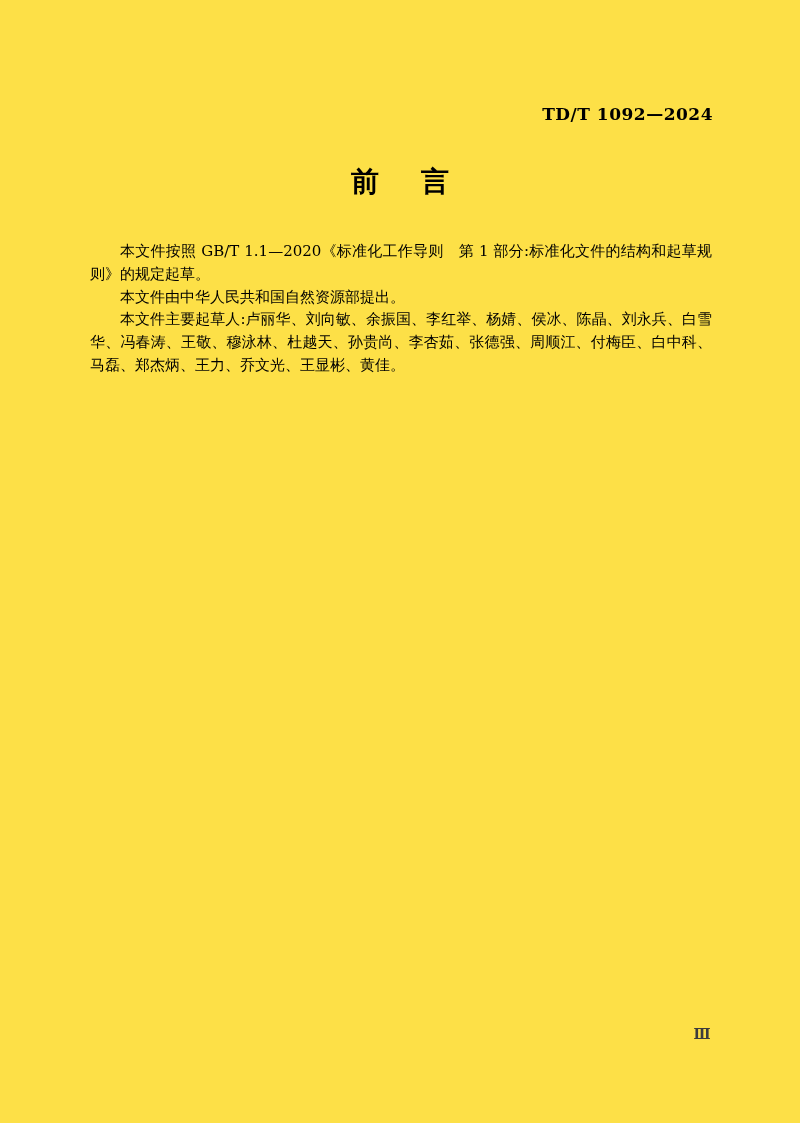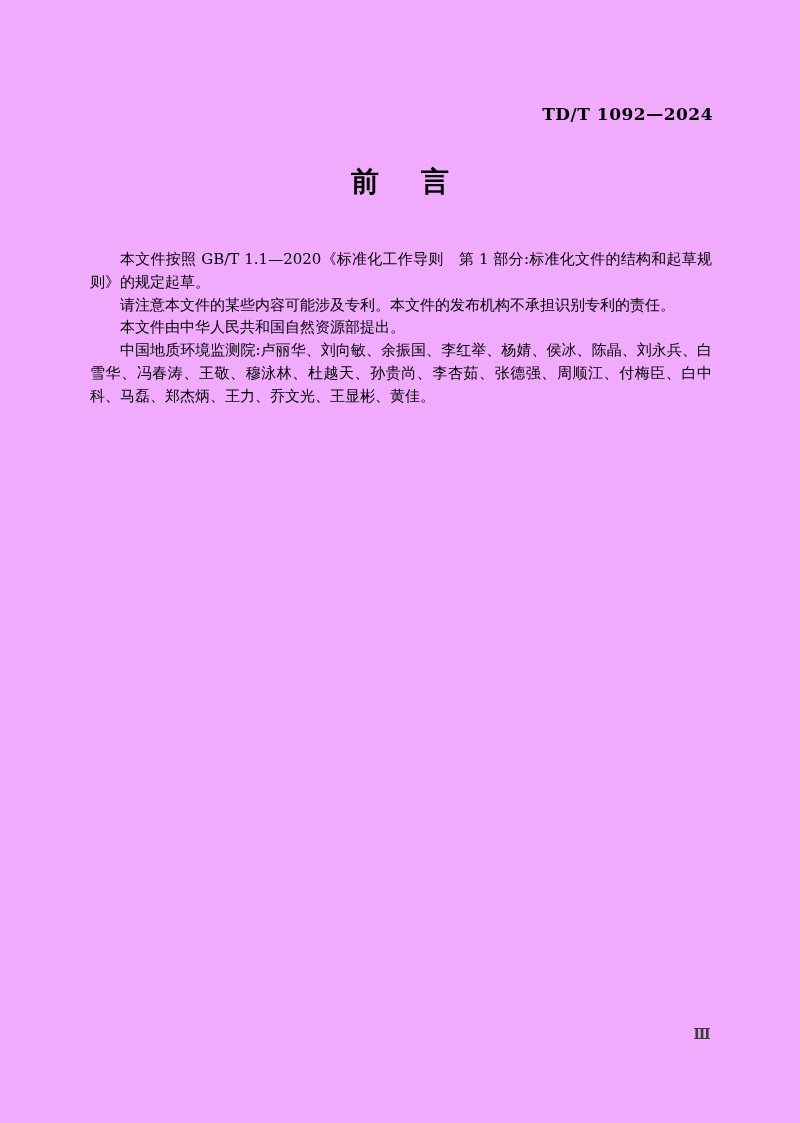--- a/index.html
+++ b/index.html
@@ -4,21 +4,21 @@
 <style>
   html, body {
     margin: 0;
     padding: 0;
     background: #ffffff;
   }
   .page {
     position: relative;
     width: 800px;
     height: 1123px;
-    background: #f0abfc;
+    background: #fde047;
     color: #000000;
     font-family: "DejaVu Serif", "Liberation Serif", serif;
     overflow: hidden;
   }
   .doc-code {
     position: absolute;
     top: 104px;
     right: 87px;
     font-size: 17px;
     font-weight: 700;
@@ -34,21 +34,21 @@
     display: flex;
     justify-content: center;
     gap: 42px;
     font-family: "DejaVu Sans", "Liberation Sans", sans-serif;
     font-size: 28px;
     font-weight: 700;
     line-height: 34px;
   }
   .content {
     position: absolute;
-    top: 248px;
+    top: 240px;
     left: 90px;
     width: 622px;
     font-size: 15px;
     line-height: 22.8px;
     text-align: justify;
   }
   .content p {
     margin: 0;
     text-indent: 2em;
   }
@@ -71,20 +71,19 @@
 
   <div class="doc-code">TD/T 1092—2024</div>
 
   <div class="foreword-title">
     <span>前</span>
     <span>言</span>
   </div>
 
   <div class="content">
     <p>本文件按照 GB/T 1.1—2020《标准化工作导则　第 1 部分:标准化文件的结构和起草规则》的规定起草。</p>
-    <p>请注意本文件的某些内容可能涉及专利。本文件的发布机构不承担识别专利的责任。</p>
     <p>本文件由中华人民共和国自然资源部提出。</p>
-    <p>中国地质环境监测院:卢丽华、刘向敏、余振国、李红举、杨婧、侯冰、陈晶、刘永兵、白雪华、冯春涛、王敬、穆泳林、杜越天、孙贵尚、李杏茹、张德强、周顺江、付梅臣、白中科、马磊、郑杰炳、王力、乔文光、王显彬、黄佳。</p>
+    <p>本文件主要起草人:卢丽华、刘向敏、余振国、李红举、杨婧、侯冰、陈晶、刘永兵、白雪华、冯春涛、王敬、穆泳林、杜越天、孙贵尚、李杏茹、张德强、周顺江、付梅臣、白中科、马磊、郑杰炳、王力、乔文光、王显彬、黄佳。</p>
   </div>
 
   <div class="page-number">Ⅲ</div>
 
 </div>
 
 </body></html>

